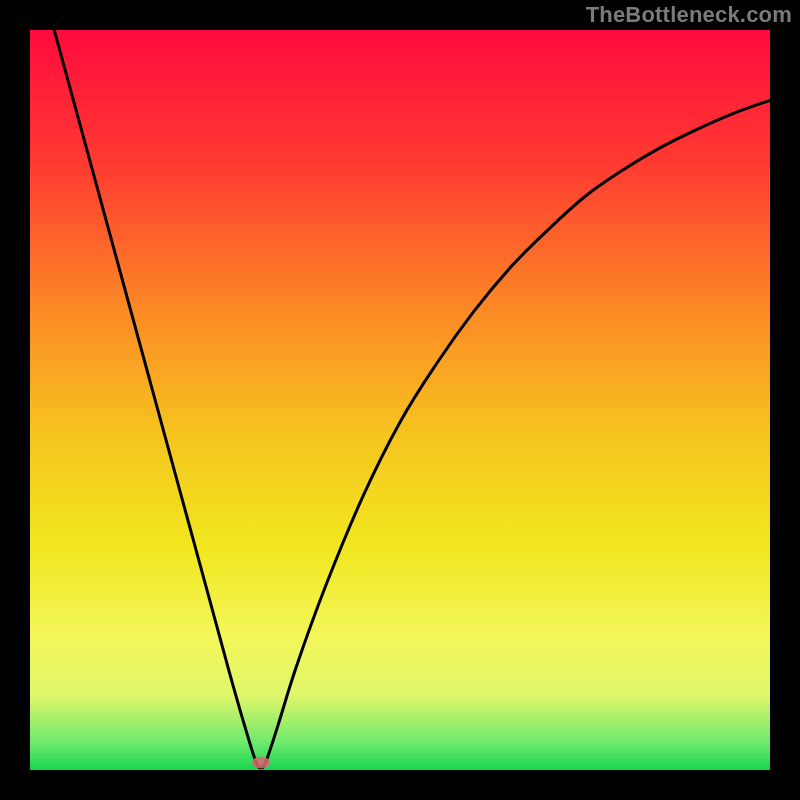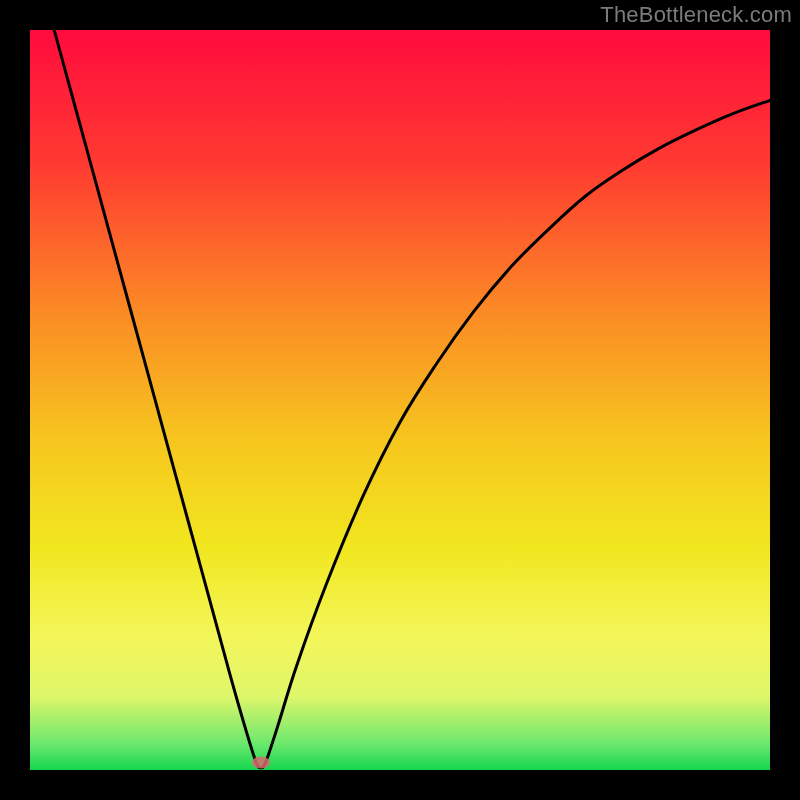--- a/index.html
+++ b/index.html
@@ -16,21 +16,21 @@
     width: 800px;
     height: 800px;
     background: #000;
   }
   .watermark {
     position: absolute;
     top: 2px;
     right: 8px;
     color: #7b7b7b;
     font-size: 22px;
-    font-weight: 400;
+    font-weight: 700;
     font-family: Arial, Helvetica, sans-serif;
     z-index: 10;
     letter-spacing: 0.2px;
   }
   .plot {
     position: absolute;
     left: 30px;
     top: 30px;
     width: 740px;
     height: 740px;

